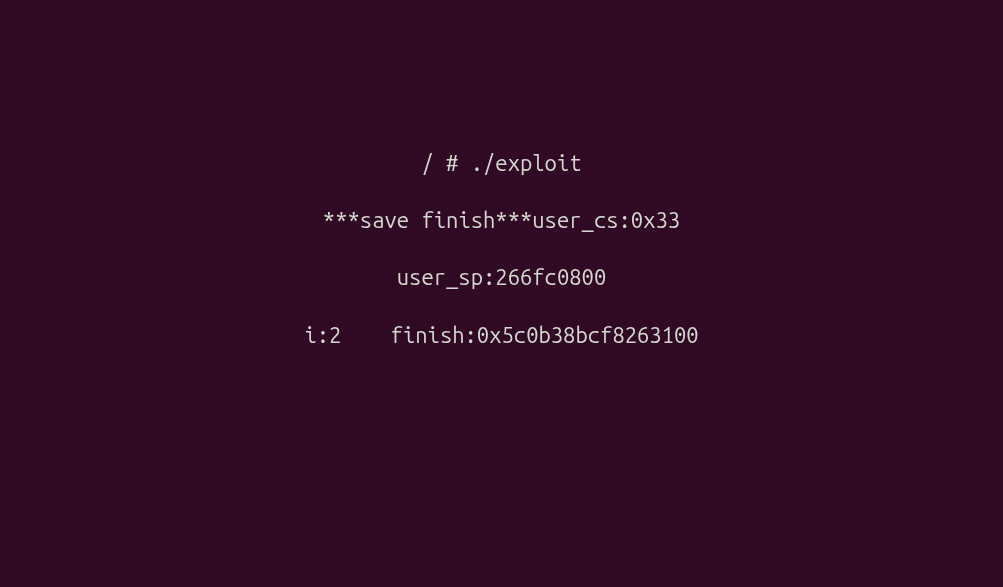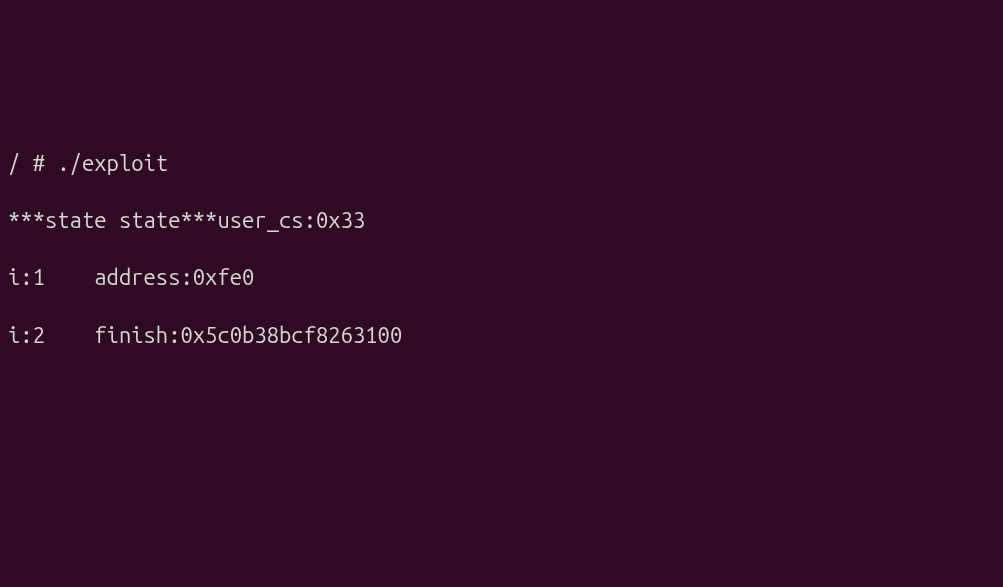--- a/index.html
+++ b/index.html
@@ -14,31 +14,32 @@
       font-size: 22px;
       line-height: 1.3;
       padding: 6px 8px;
       width: 1003px;
       height: 587px;
       overflow: hidden;
       white-space: pre;
     }
     .terminal-line {
       display: block;
+      text-align: center;
     }
   </style>
 </head>
 <body>
 
 
 
 <div>
 <span class="terminal-line">/ # ./exploit</span>
-<span class="terminal-line">***state state***user_cs:0x33</span>
-<span class="terminal-line">i:1    address:0xfe0</span>
+<span class="terminal-line">***save finish***user_cs:0x33</span>
+<span class="terminal-line">user_sp:266fc0800</span>
 <span class="terminal-line">i:2    finish:0x5c0b38bcf8263100</span>
 
 
 
 
 
 
 
 
 

